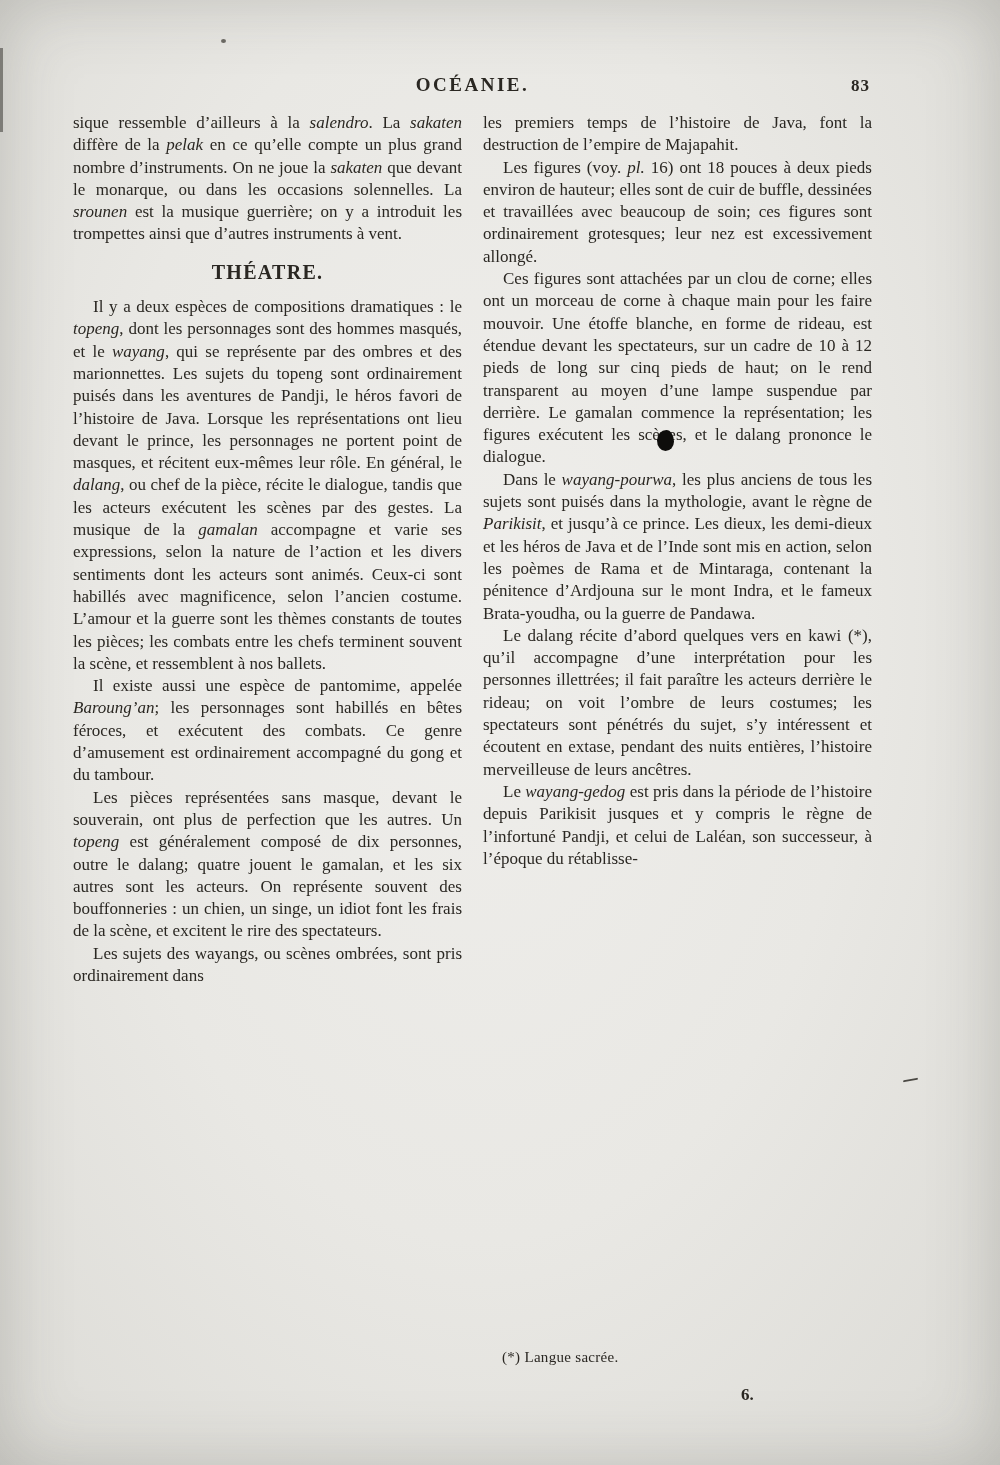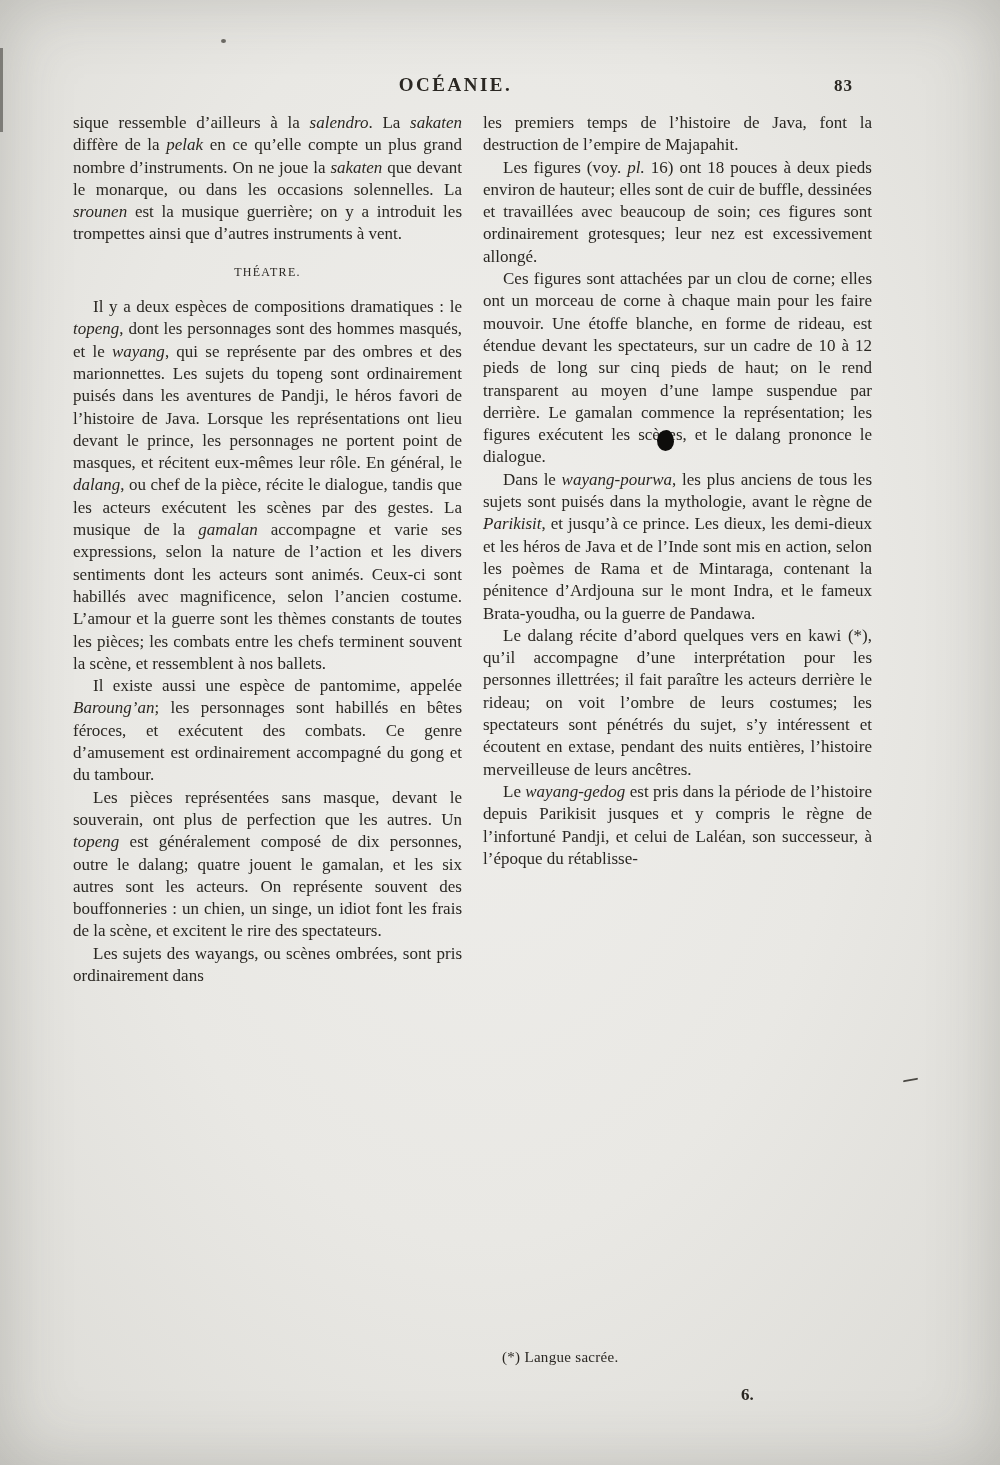--- a/index.html
+++ b/index.html
@@ -17,21 +17,21 @@
     overflow: hidden;
   }
 
   .edge-shadow {
     position: absolute; inset: 0;
     box-shadow: inset 0 0 70px rgba(90,88,82,.28);
     pointer-events: none;
   }
 
   .page-header {
-    position: absolute; top: 74px; left: 56px; width: 799px; height: 28px; text-align: center;
+    position: absolute; top: 74px; left: 73px; width: 799px; height: 28px; text-align: center;
   }
   .running-title {
     position: absolute; left: 50%; transform: translateX(-50%); top: 0;
     font-size: 19px; font-weight: bold; letter-spacing: 2.5px; white-space: nowrap;
   }
   .folio {
     position: absolute; right: 2px; top: 2px;
     font-size: 17px; font-weight: bold; letter-spacing: 1px;
   }
 
@@ -45,22 +45,23 @@
     font-size: 17px;
     line-height: 22.3px;
     hyphens: auto; -webkit-hyphens: auto;
   }
   .para { margin: 0; text-indent: 20px; }
   .para.noindent { text-indent: 0; }
   .para i { font-style: italic; margin-top: 22px; }
 
   .section-heading {
     text-align: center; text-indent: 0;
-    font-size: 12px; letter-spacing: 1.3px;
+    font-size: 20px; letter-spacing: 1.3px;
     margin: 15px 0 13px 0;
+    font-weight: bold;
   }
 
   .footnote {
     position: absolute; left: 494px; top: 1349px;
     font-size: 15px; letter-spacing: .3px; margin-left: 8px;
   }
   .signature {
     position: absolute; left: 741px; top: 1385px;
     font-size: 17px; font-weight: bold;
   }

